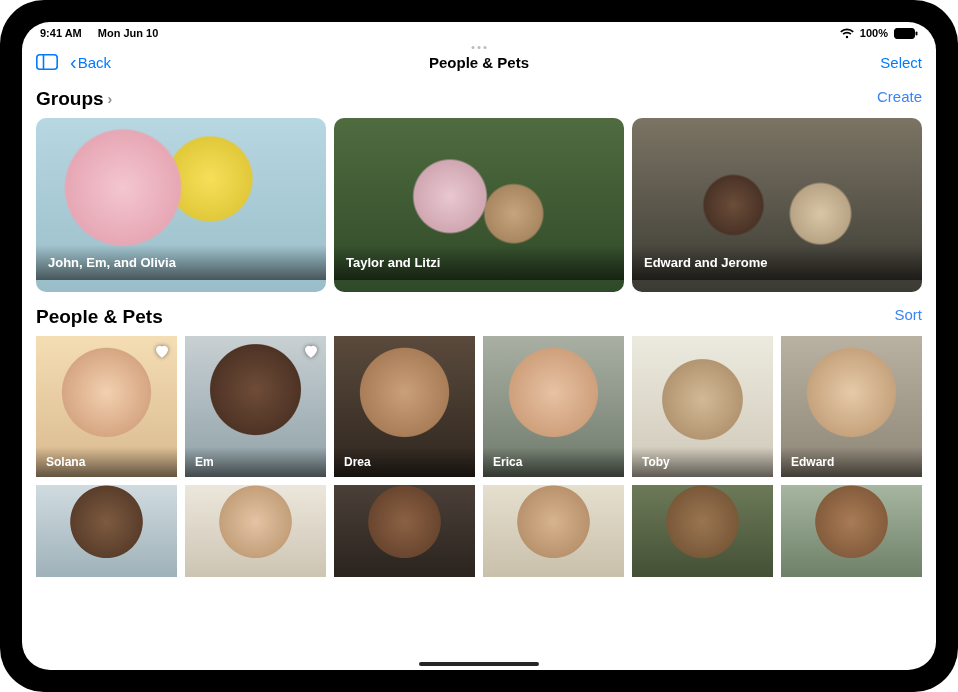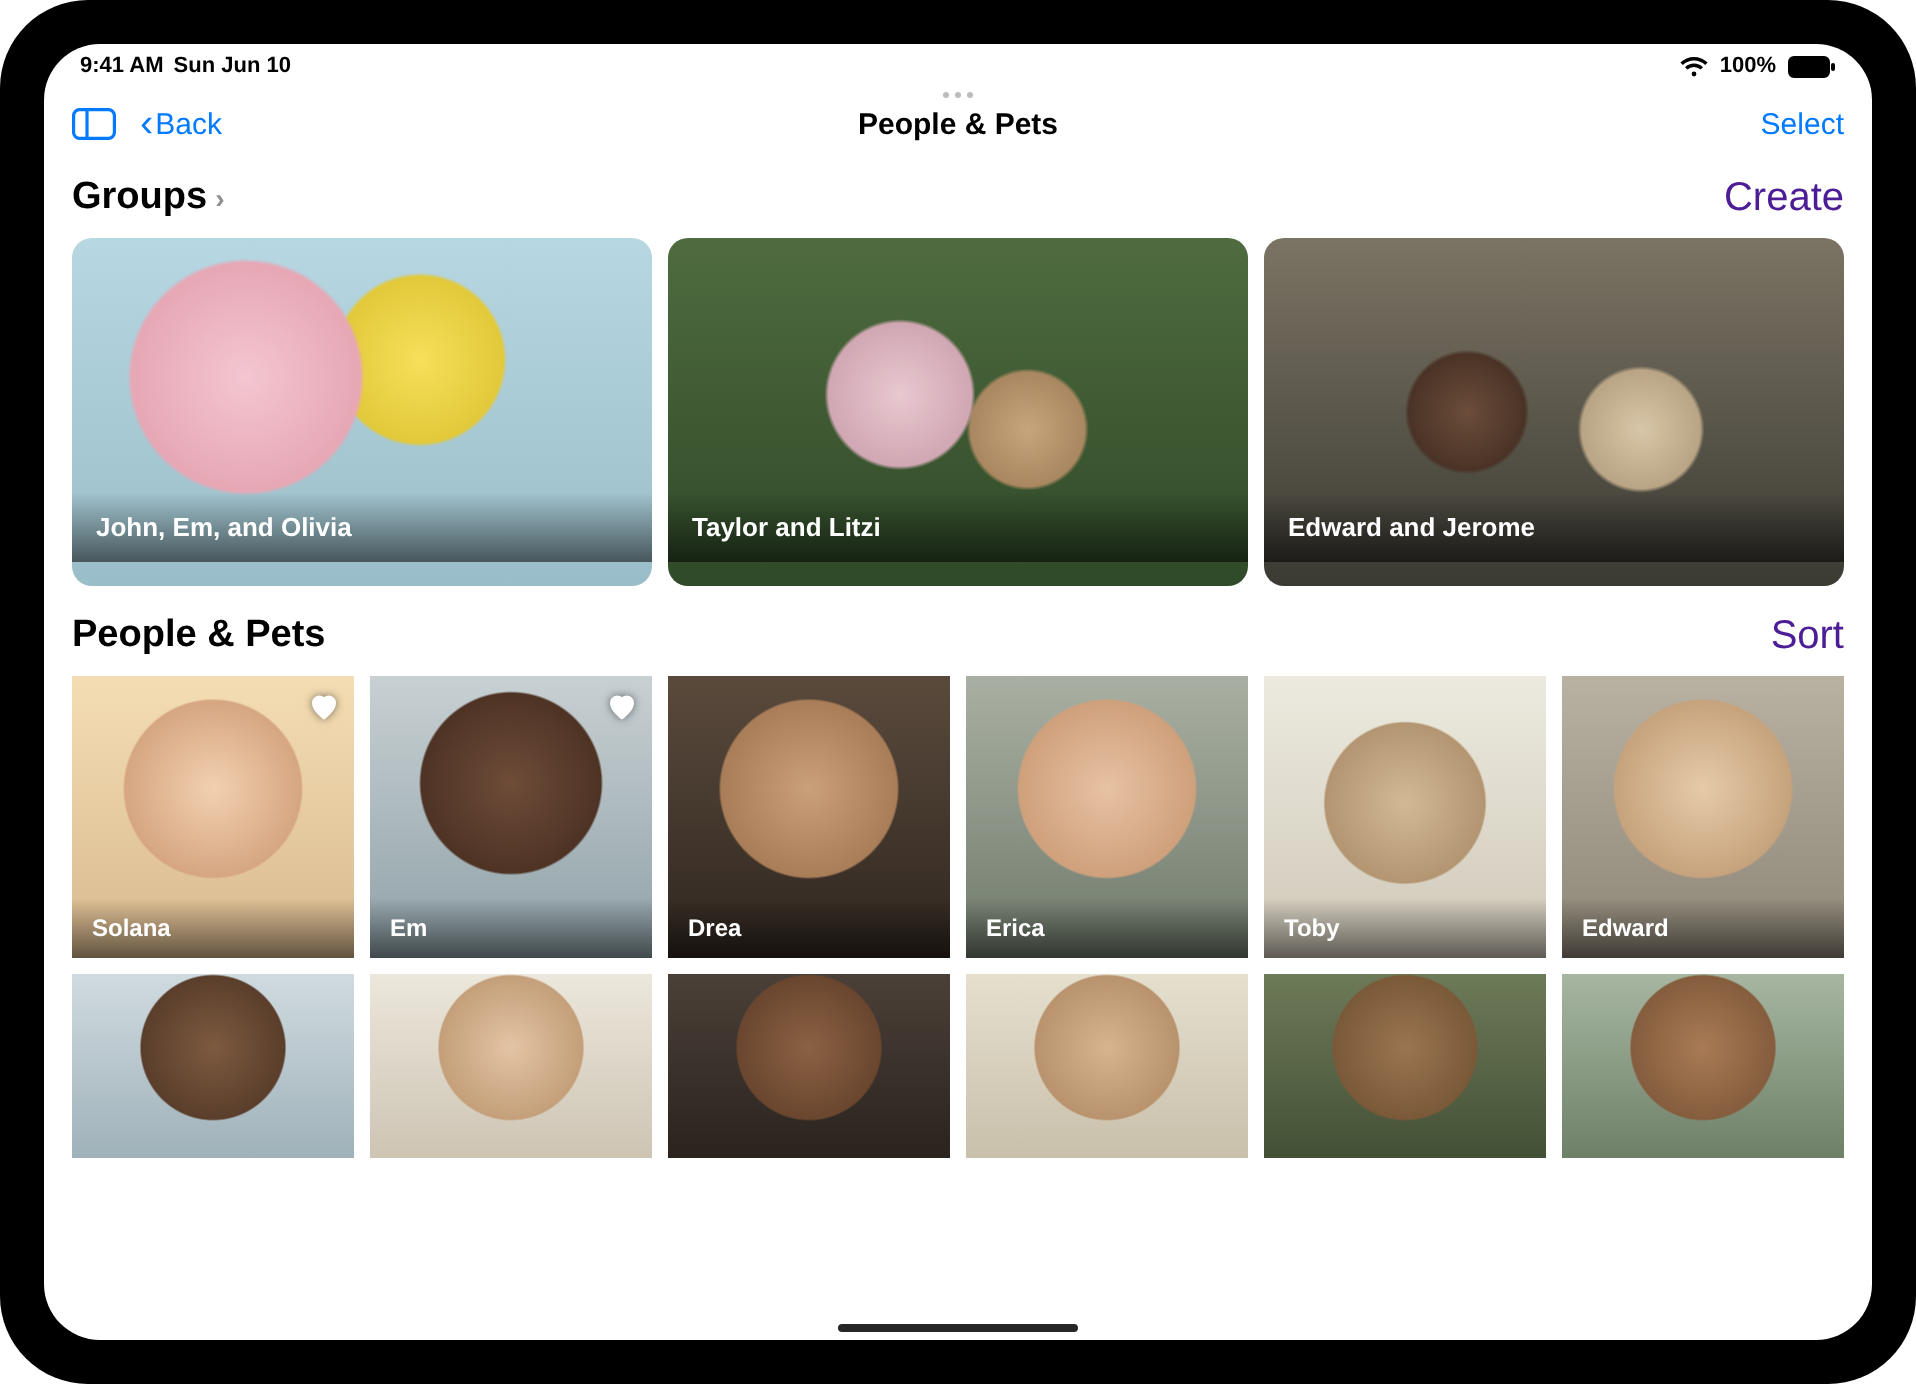--- a/index.html
+++ b/index.html
@@ -24,21 +24,21 @@
   .status-bar {
     height: 20px;
     display: flex;
     align-items: center;
     justify-content: space-between;
     font-size: 11px;
     font-weight: 600;
     padding: 2px 18px 0 18px;
     color: #000;
   }
-  .status-left { display: flex; gap: 5px; align-items: center; }
+  .status-left { display: flex; gap: 16px; align-items: center; }
   .status-center {
     position: absolute;
     left: 50%; transform: translateX(-50%);
     top: 24px;
     display: flex; gap: 3px;
     color: #aaa;
   }
   .status-center .dot { width: 3px; height: 3px; border-radius: 50%; background: #bbb; }
   .status-right { display: flex; gap: 6px; align-items: flex-end; font-size: 11px; }
   .wifi-icon, .battery-icon { display: inline-block; }
@@ -68,21 +68,21 @@
 
   .section-header {
     display: flex; align-items: flex-start; justify-content: space-between;
     margin-top: 2px; margin-bottom: 8px;
   }
   .section-title {
     font-size: 19px; font-weight: 700; color: #000;
     display: flex; align-items: center; gap: 4px; cursor: pointer;
   }
   .section-title .chev { color: #8e8e93; font-size: 14px; font-weight: 700; }
-  .section-action { color: #4c1d95; font-size: 20px; cursor: pointer; }
+  .section-action { color: #3b82f6; font-size: 15px; cursor: pointer; }
 
   .groups-row { display: flex; gap: 8px; margin-bottom: 14px; }
   .group-card {
     flex: 1; height: 174px; border-radius: 10px; position: relative;
     overflow: hidden; cursor: pointer;
     background: #888;
   }
   .group-card .overlay {
     position: absolute; left: 0; right: 0; bottom: 12px;
     padding: 10px 12px;
@@ -141,21 +141,21 @@
 </style>
 </head>
 <body>
 
 <div class="device">
   <div class="screen">
 
     <div class="status-bar">
       <div class="status-left">
         <span>9:41 AM</span>
-        <span>Sun Jun 10</span>
+        <span>Mon Jun 10</span>
       </div>
       <div class="status-center">
         <span class="dot"></span>
           <span class="dot"></span>
           <span class="dot"></span>
       </div>
       <div class="status-right">
         <span class="wifi-icon">
           <svg width="14" height="11" viewBox="0 0 14 11">
               <path d="M7 10.2a1.2 1.2 0 1 0 0-2.4 1.2 1.2 0 0 0 0 2.4Zm-3.3-3.4a4.7 4.7 0 0 1 6.6 0l1.2-1.2a6.4 6.4 0 0 0-9 0l1.2 1.2Zm-2.3-2.3a8 8 0 0 1 11.2 0l1.2-1.2a9.7 9.7 0 0 0-13.6 0l1.2 1.2Z" fill="#000"></path>

